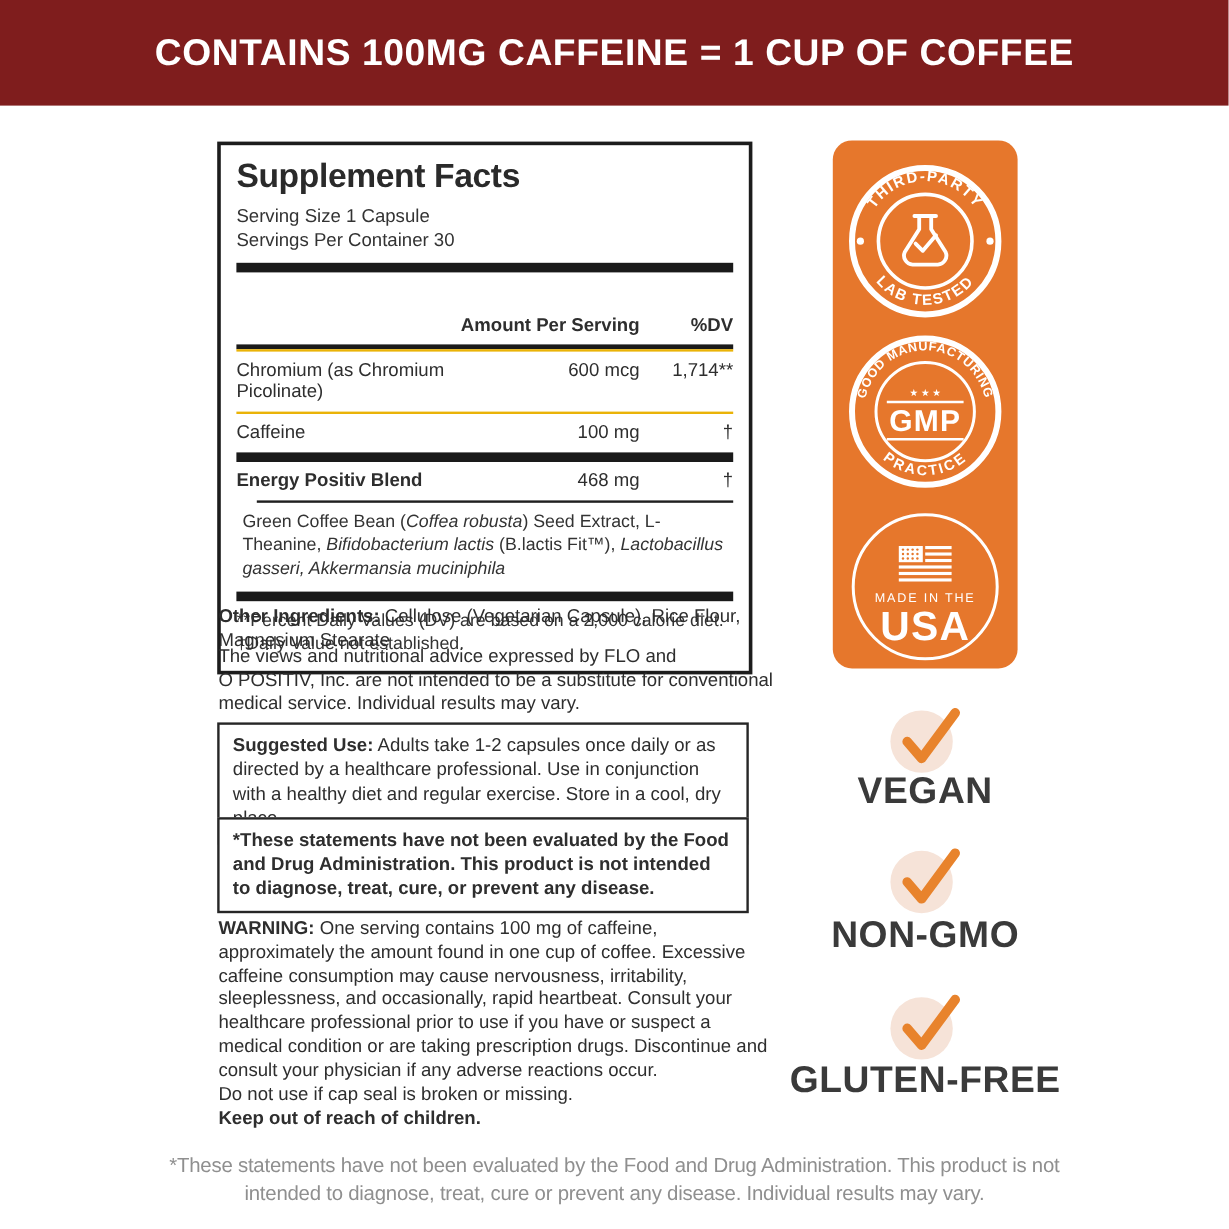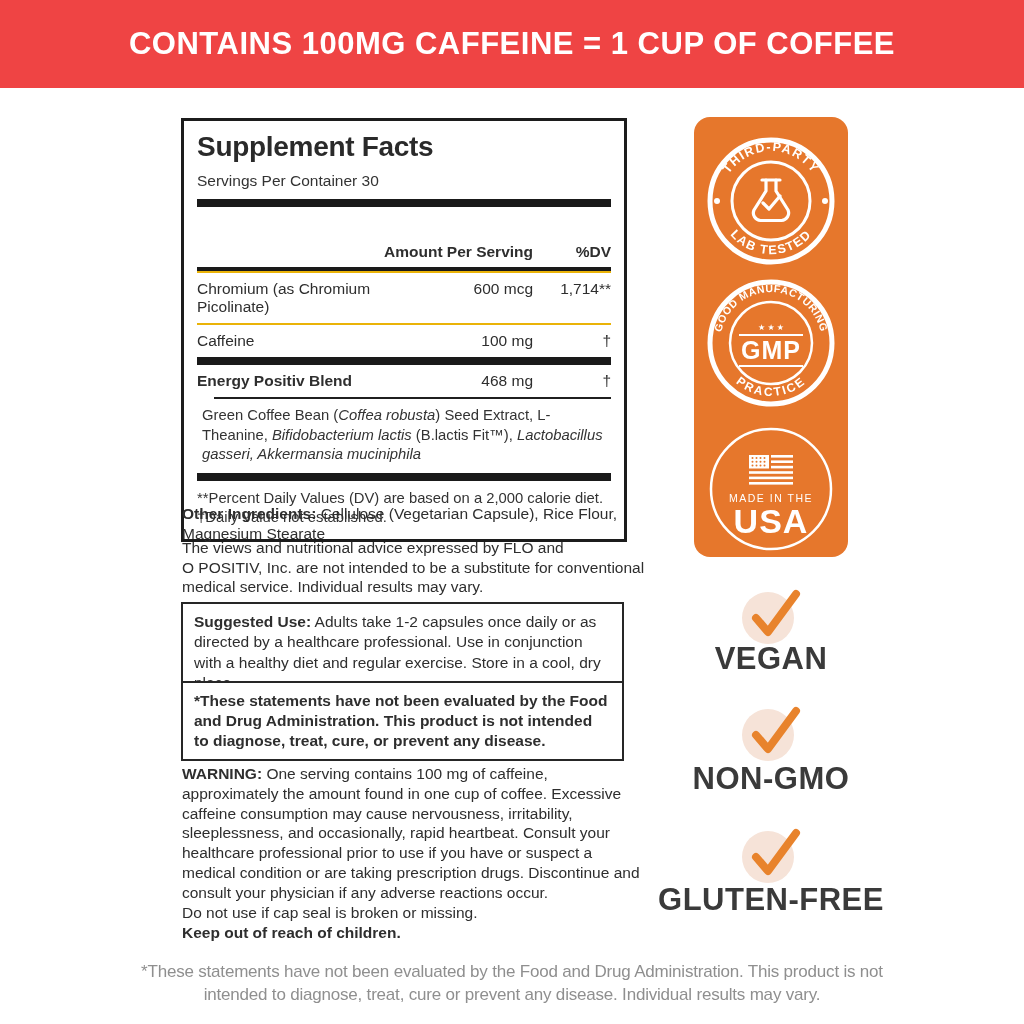--- a/index.html
+++ b/index.html
@@ -2,21 +2,21 @@
 <html><head>
 <meta charset="utf-8">
 <style>
   * { margin:0; padding:0; box-sizing:border-box; }
   html,body { background:#ffffff; }
   body { font-family:"Liberation Sans", sans-serif; color:#2e2e2e; }
   .page { position:relative; width:1024px; height:1024px; background:#fff; overflow:hidden; }
 
   
   .banner { position:absolute; top:0; left:0; width:1024px; height:88px;
-            background:#ef4444; display:flex; align-items:center; justify-content:center; }
+            background:#7f1d1d; display:flex; align-items:center; justify-content:center; }
   .banner span { color:#fff; font-size:31px; font-weight:700; letter-spacing:.5px; }
 
   
   .supp-box { position:absolute; left:181px; top:118px; width:446px;
               border:3px solid #1c1c1c; background:#fff; padding:8px 13px 10px; }
   .supp-title { font-size:28px; font-weight:700; color:#2a2a2a; margin:2px 0 8px; letter-spacing:-.3px; }
   .serving { font-size:15.5px; line-height:1.28; color:#333; }
   .bar { background:#1a1a1a; }
   .bar.b8 { height:8px; margin:8px 0 0; }
   .bar.b4 { height:4px; }
@@ -69,20 +69,21 @@
 <body>
 
 <div class="page">
 
   <header class="banner">
     <span>CONTAINS 100MG CAFFEINE = 1 CUP OF COFFEE</span>
   </header>
 
   <section class="supp-box">
     <h1 class="supp-title">Supplement Facts</h1>
+    <div class="serving">Serving Size 1 Capsule</div>
     <div class="serving">Servings Per Container 30</div>
     <div class="bar b8"></div>
     <div class="hdr-row">
       <span class="sp"></span>
       <span class="hdr-amt">Amount Per Serving</span>
       <span class="hdr-dv">%DV</span>
     </div>
     <div class="bar b4"></div>
 
     <div class="frow sep">

